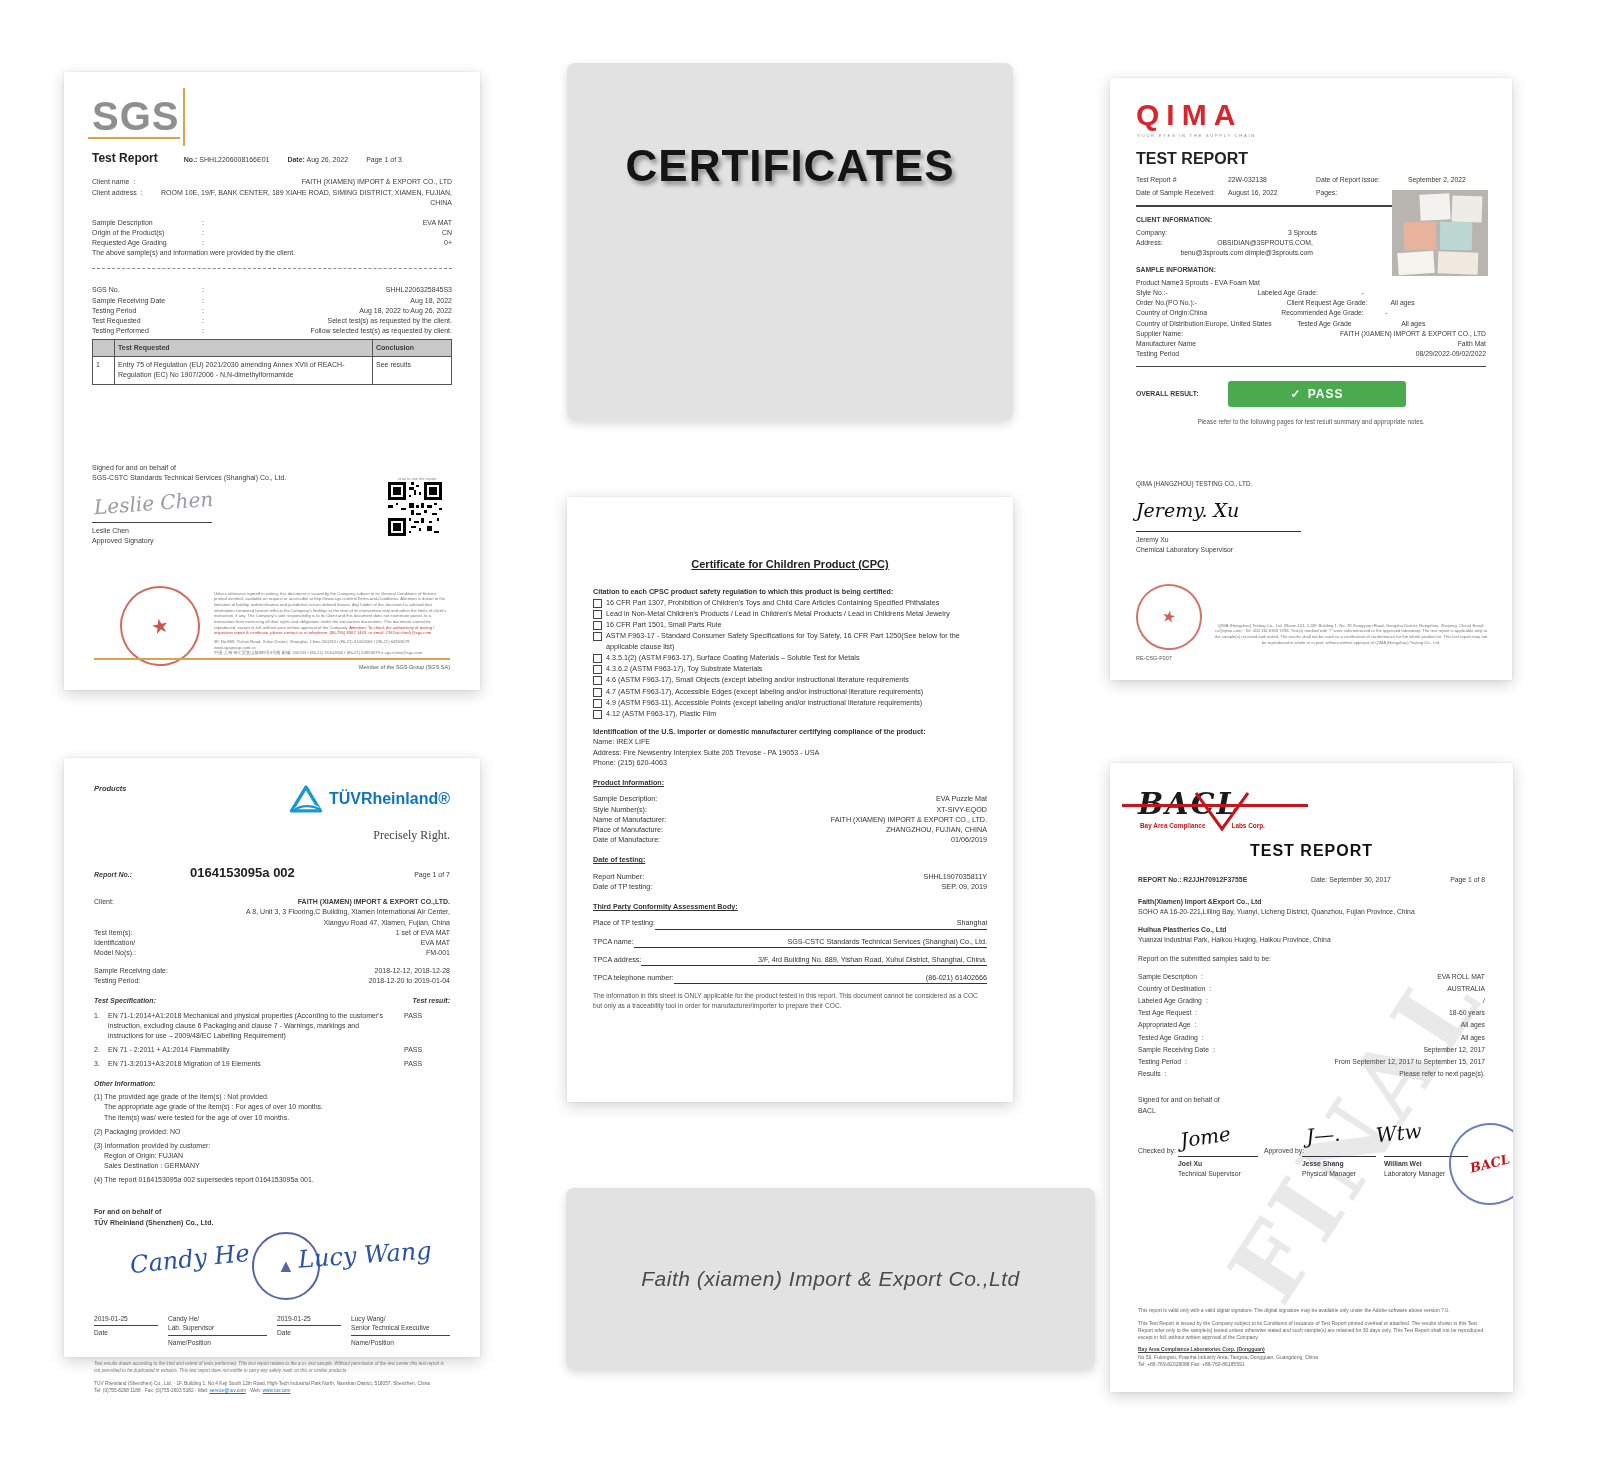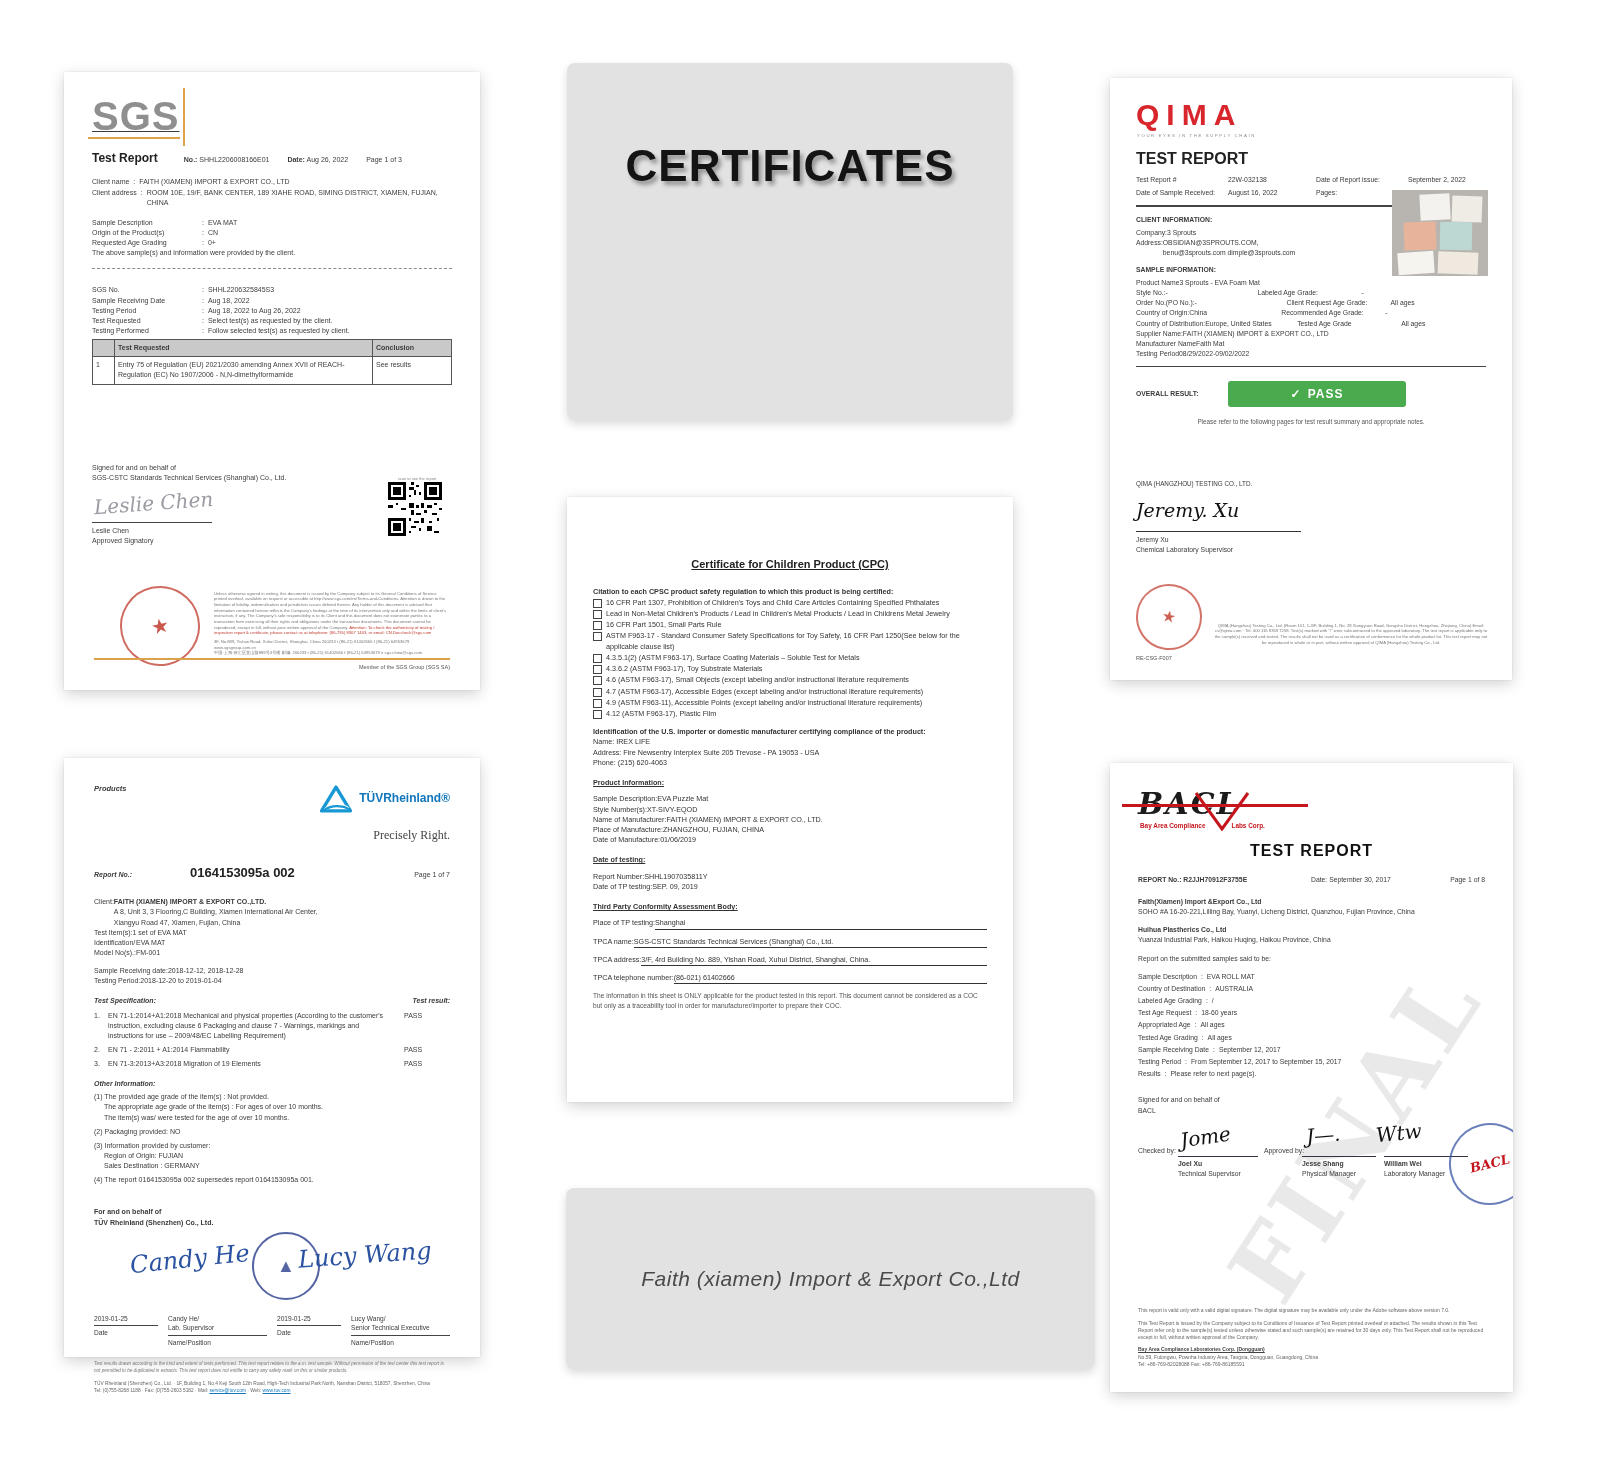--- a/index.html
+++ b/index.html
@@ -14,25 +14,25 @@
   .panel-title{left:567px;top:63px;width:446px;height:357px;align-items:flex-start;}
   .panel-title h1{margin:78px 0 0 0;font-size:44px;font-weight:800;letter-spacing:1px;color:#141414;
                   text-shadow:3px 4px 4px rgba(0,0,0,.35);}
   .panel-company{left:566px;top:1188px;width:529px;height:181px;}
   .panel-company .company{font-style:italic;font-size:21px;color:#4a4a4a;letter-spacing:.5px;}
 
   
   .row{display:flex;align-items:flex-start;}
   .lbl{flex:none;}
   .sep{flex:none;padding:0 4px;}
-  .val{flex:1;}
+  .val{flex:1;text-align:right;}
 
   
   .card-sgs{left:64px;top:72px;width:416px;height:618px;padding:24px 28px;font-size:7px;line-height:1.45;color:#3c3c3c;}
-  .sgs-logo{position:relative;display:inline-block;margin-bottom:14px;text-decoration:underline;}
+  .sgs-logo{position:relative;display:inline-block;margin-bottom:14px;}
   .sgs-logo .sgs-txt{font-size:40px;font-weight:800;color:#8f8f8f;letter-spacing:1px;line-height:1;}
   .sgs-logo .sgs-underline{position:absolute;left:-4px;bottom:-3px;width:92px;height:2px;background:#dca24b;}
   .sgs-logo .sgs-vline{position:absolute;right:-6px;top:-8px;width:2px;height:58px;background:#dca24b;}
   .sgs-titlebar{display:flex;align-items:baseline;margin-bottom:10px;}
   .sgs-titlebar .t{font-size:12px;font-weight:bold;color:#222;margin-right:26px;}
   .sgs-titlebar b{font-weight:bold;}
   .sgs-titlebar .seg{margin-right:18px;}
   .sgs-dash{border-top:1px dashed #8a8a8a;margin:10px 0;}
   .sgs-table{border:1px solid #555;margin-top:3px;}
   .sgs-table .hd{display:flex;background:#c9c9c9;font-weight:bold;border-bottom:1px solid #555;}
@@ -95,21 +95,21 @@
   .cpc-tpca .row{margin-bottom:7px;}
   .cpc-tpca .val{border-bottom:1px solid #333;}
   .cpc-footnote{margin-top:6px;font-size:6.6px;color:#555;}
 
   
   .card-tuv{left:64px;top:758px;width:416px;height:599px;padding:26px 30px;font-size:7px;line-height:1.45;color:#3a3a3a;}
   .tuv-top{display:flex;justify-content:space-between;align-items:flex-start;}
   .tuv-products{font-style:italic;font-weight:bold;font-size:7.5px;}
   .tuv-brandbox{text-align:right;}
   .tuv-brandline{display:flex;align-items:center;gap:6px;justify-content:flex-end;}
-  .tuv-brand{font-size:12px;font-weight:bold;color:#1076bc;}
+  .tuv-brand{font-size:16px;font-weight:bold;color:#1076bc;}
   .tuv-brand-sub{font-size:12px;color:#444;margin-top:13px;font-family:Liberation Serif, serif;}
   .tuv-reportline{display:flex;align-items:baseline;margin:20px 0 14px 0;}
   .tuv-reportline .lbl{width:96px;font-style:italic;font-weight:bold;}
   .tuv-reportline .no{font-size:13px;font-weight:800;color:#222;flex:1;}
   .tuv-spec{display:flex;font-style:italic;font-weight:bold;margin-top:10px;}
   .tuv-spec .r{margin-left:auto;}
   .tuv-test{display:flex;margin-top:4px;}
   .tuv-test .n{width:14px;flex:none;}
   .tuv-test .t{flex:1;padding-right:10px;}
   .tuv-test .res{width:46px;flex:none;}

